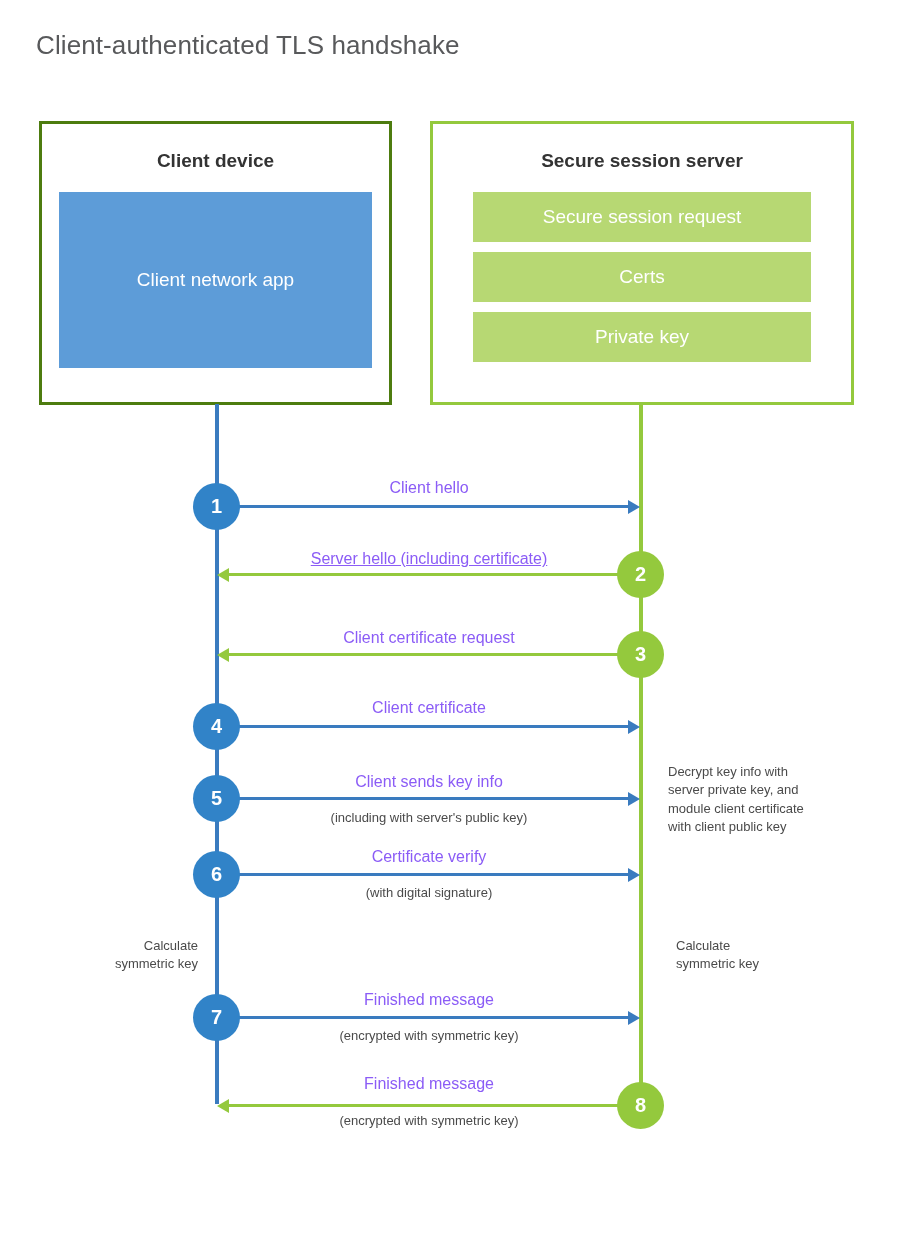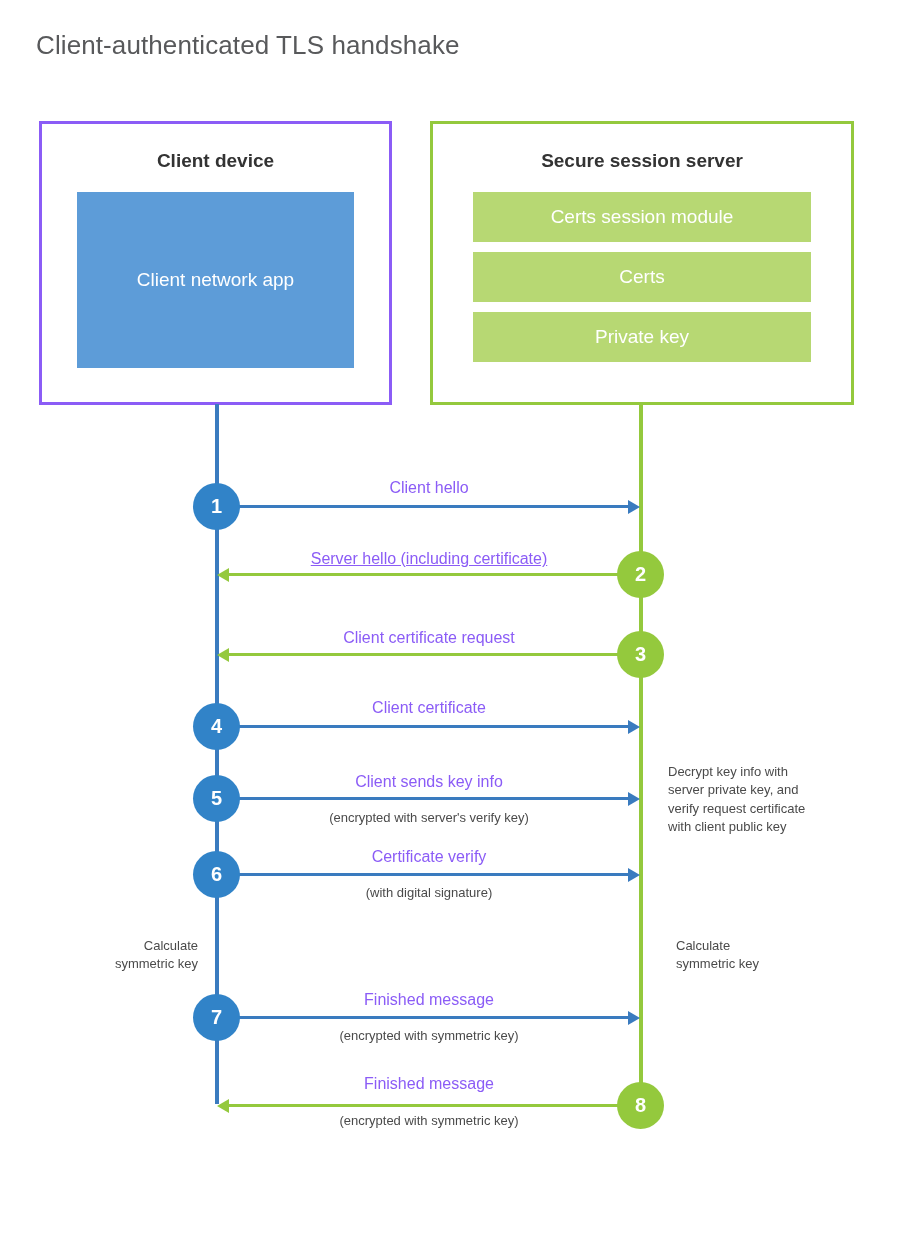--- a/index.html
+++ b/index.html
@@ -14,31 +14,31 @@
   
   .title {
     position: absolute; left: 36px; top: 30px;
     font-size: 26px; font-weight: 300; color: #58595b;
     letter-spacing: 0.1px; white-space: nowrap;
   }
 
   
   .actor-box { position: absolute; background: #ffffff; }
   .actor-box.client { left: 39px; top: 121px; width: 353px; height: 284px;
-                      border: 3px solid #8b5cf6; }
+                      border: 3px solid #4d7c0f; }
   .actor-box.server { left: 430px; top: 121px; width: 424px; height: 284px;
                       border: 3px solid #94c93d; }
   .actor-title {
     text-align: center; font-size: 19px; font-weight: bold; color: #333333;
     margin-top: 26px;
   }
 
   
   .client-inner {
-    margin: 20px auto 0; width: 277px; height: 176px;
+    margin: 20px auto 0; width: 313px; height: 176px;
     background: #5d9cd8; color: #ffffff;
     display: flex; align-items: center; justify-content: center;
     font-size: 19px; font-weight: 300; text-align: center; line-height: 1.35;
   }
   .server-stack { margin: 20px auto 0; width: 338px; }
   .server-item {
     height: 50px; margin-bottom: 10px; background: #b7d873; color: #ffffff;
     display: flex; align-items: center; justify-content: center;
     font-size: 19px; font-weight: 300;
   }
@@ -95,21 +95,21 @@
   <div class="title">Client-authenticated TLS handshake</div>
 
   <div class="actor-box client">
     <div class="actor-title">Client device</div>
     <div class="client-inner">Client network app</div>
   </div>
 
   <div class="actor-box server">
     <div class="actor-title">Secure session server</div>
     <div class="server-stack">
-      <div class="server-item">Certs session module</div>
+      <div class="server-item">Secure session request</div>
       <div class="server-item">Certs</div>
       <div class="server-item">Private key</div>
     </div>
   </div>
 
   <div class="lifeline client-line"></div>
   <div class="lifeline server-line"></div>
 
   <div class="msg-label" style="left:217px; top:479px; width:424px;">Client hello</div>
   <div class="arrow blue" style="left:217px; top:505px; width:412px;">
@@ -132,21 +132,21 @@
   <div class="msg-label" style="left:217px; top:699px; width:424px;">Client certificate</div>
   <div class="arrow blue" style="left:217px; top:725px; width:412px;">
     <span class="head right"></span>
   </div>
   <div class="step-circle blue" style="top:703px;">4</div>
 
   <div class="msg-label" style="left:217px; top:773px; width:424px;">Client sends key info</div>
   <div class="arrow blue" style="left:217px; top:797px; width:412px;">
     <span class="head right"></span>
   </div>
-  <div class="msg-sub" style="left:217px; top:810px; width:424px;">(encrypted with server's verify key)</div>
+  <div class="msg-sub" style="left:217px; top:810px; width:424px;">(including with server's public key)</div>
   <div class="step-circle blue" style="top:775px;">5</div>
 
   <div class="msg-label" style="left:217px; top:848px; width:424px;">Certificate verify</div>
   <div class="arrow blue" style="left:217px; top:873px; width:412px;">
     <span class="head right"></span>
   </div>
   <div class="msg-sub" style="left:217px; top:885px; width:424px;">(with digital signature)</div>
   <div class="step-circle blue" style="top:851px;">6</div>
 
   <div class="msg-label" style="left:217px; top:991px; width:424px;">Finished message</div>
@@ -158,21 +158,21 @@
 
   <div class="msg-label" style="left:217px; top:1075px; width:424px;">Finished message</div>
   <div class="arrow green" style="left:228px; top:1104px; width:401px;">
     <span class="head left"></span>
   </div>
   <div class="msg-sub" style="left:217px; top:1113px; width:424px;">(encrypted with symmetric key)</div>
   <div class="step-circle green" style="top:1082px;">8</div>
 
   <div class="side-note right-note" style="left:668px; top:763px; width:200px; white-space: pre-line;">Decrypt key info with
 server private key, and
-verify request certificate
+module client certificate
 with client public key</div>
 
   <div class="side-note left-note" style="left:40px; top:937px; width:158px; white-space: pre-line;">Calculate
 symmetric key</div>
 
   <div class="side-note right-note" style="left:676px; top:937px; width:180px; white-space: pre-line;">Calculate
 symmetric key</div>
 
 </div>
 

